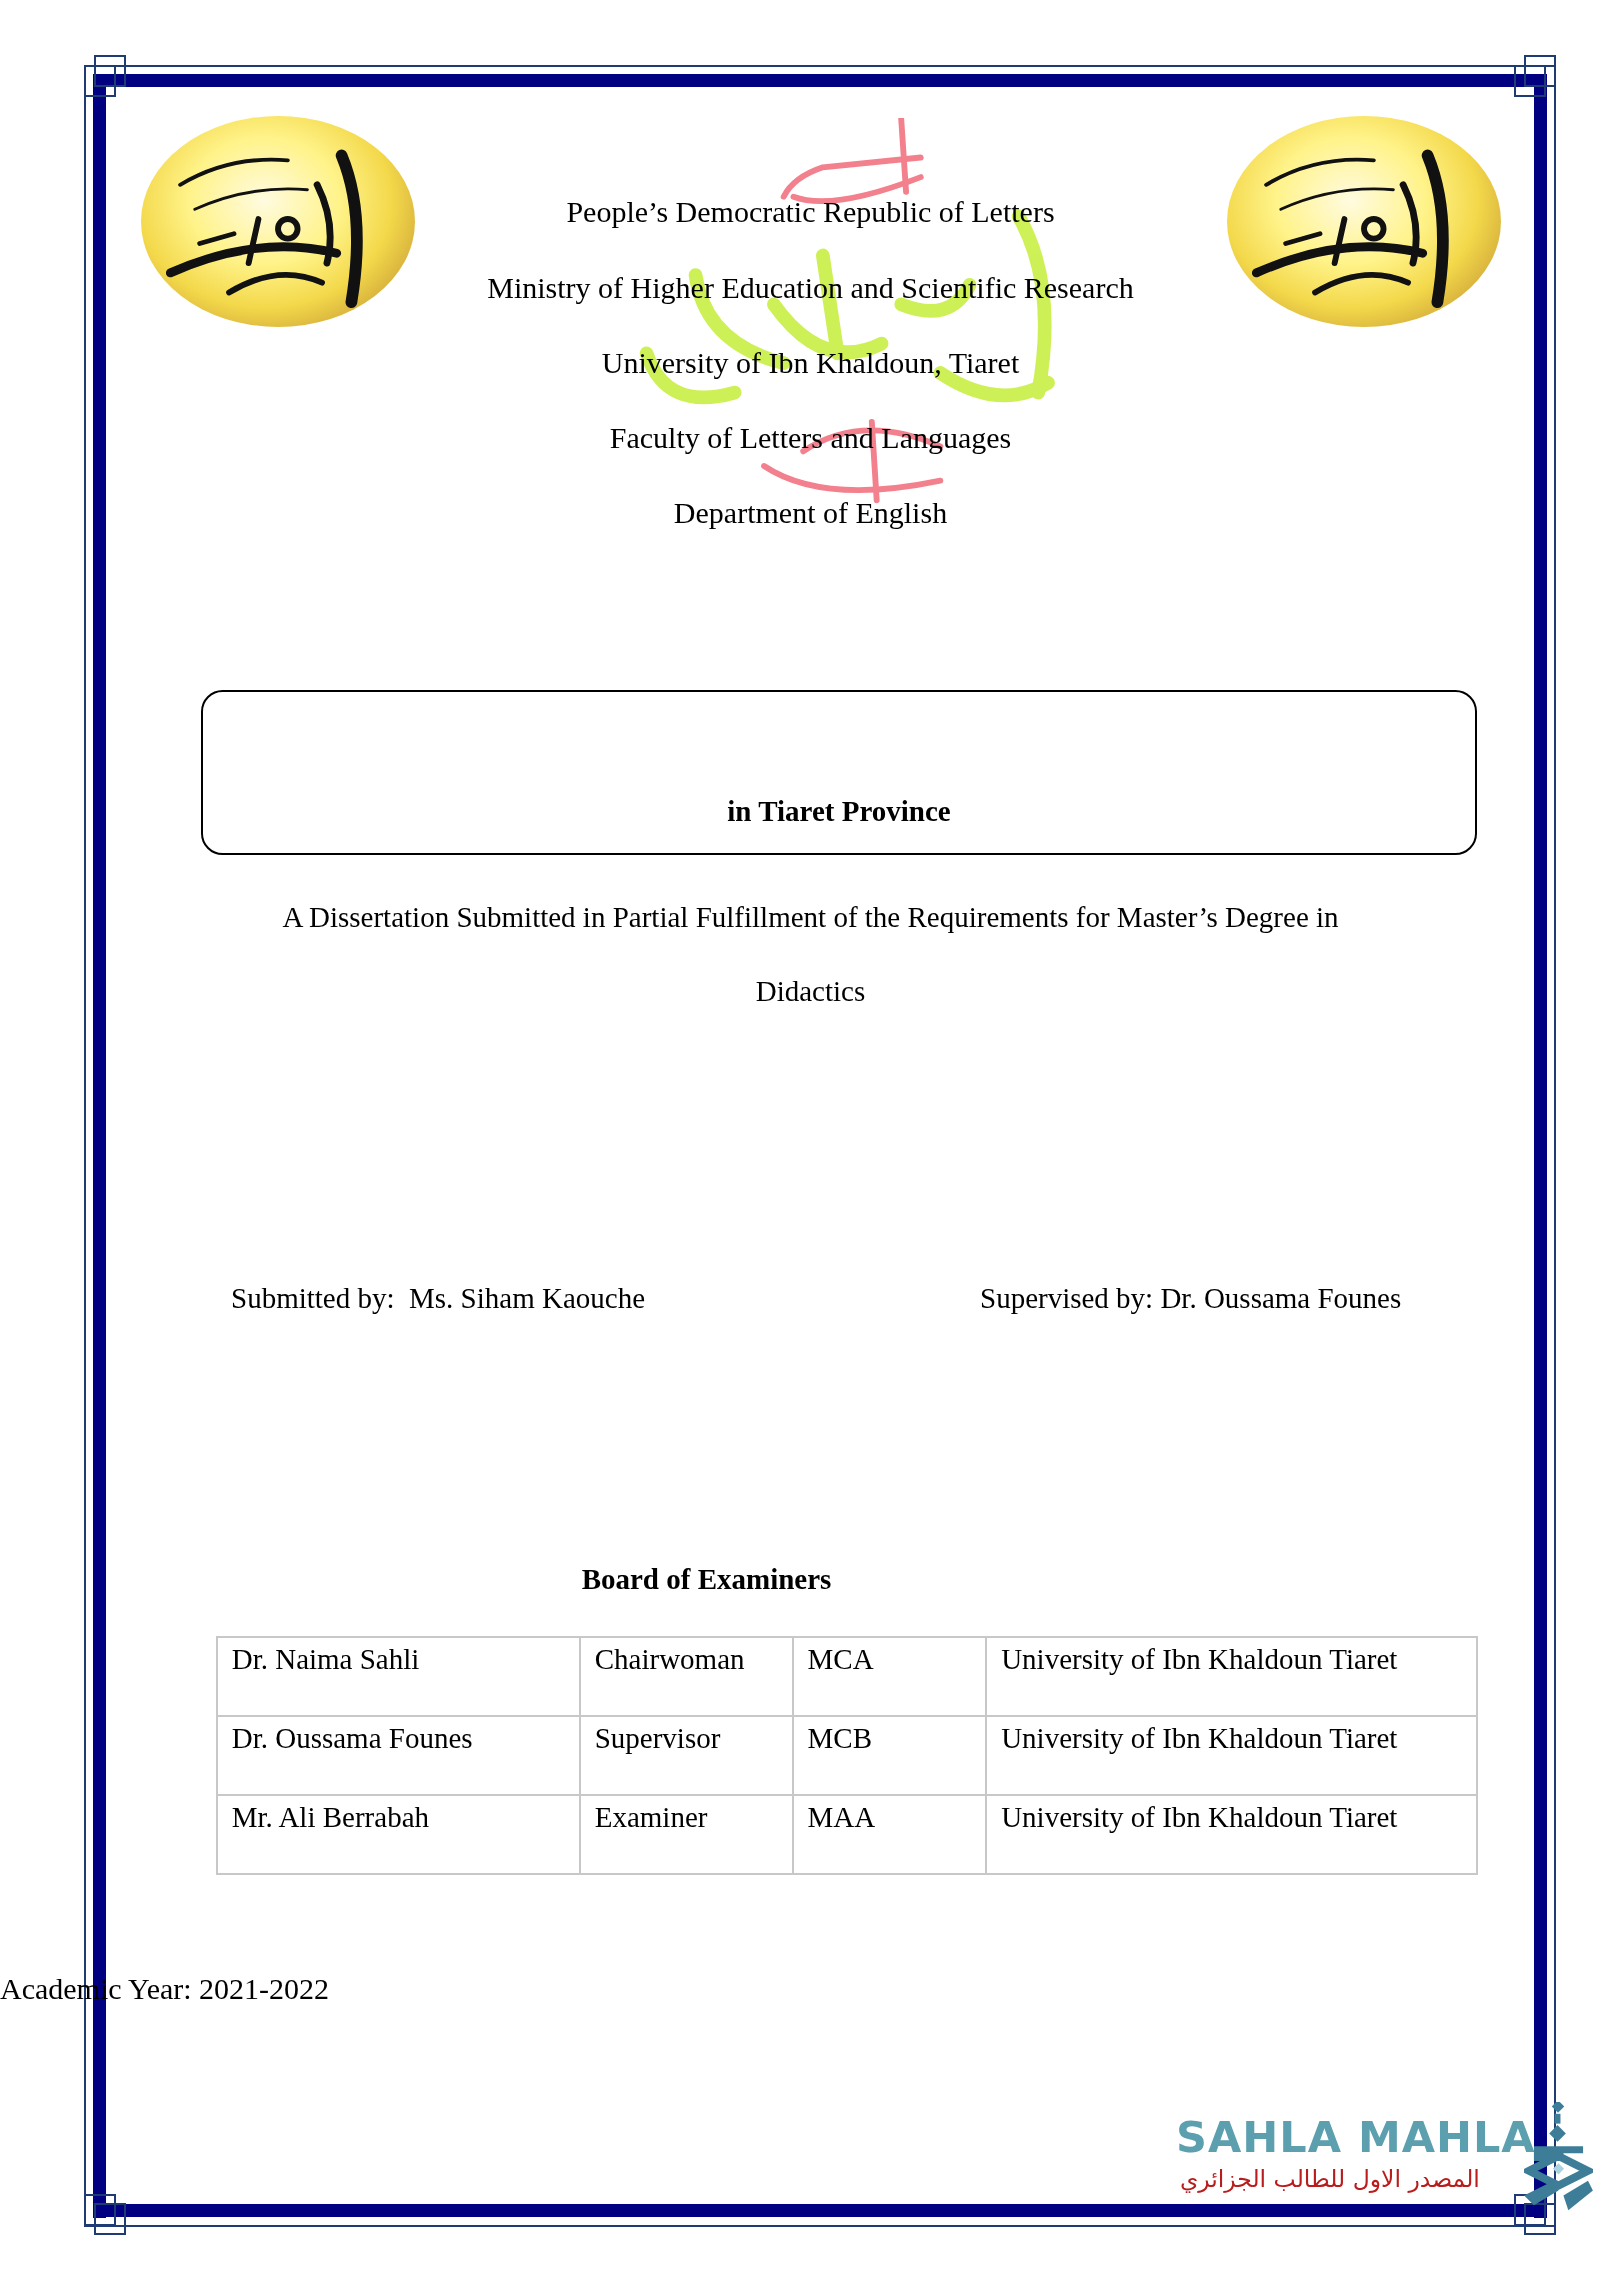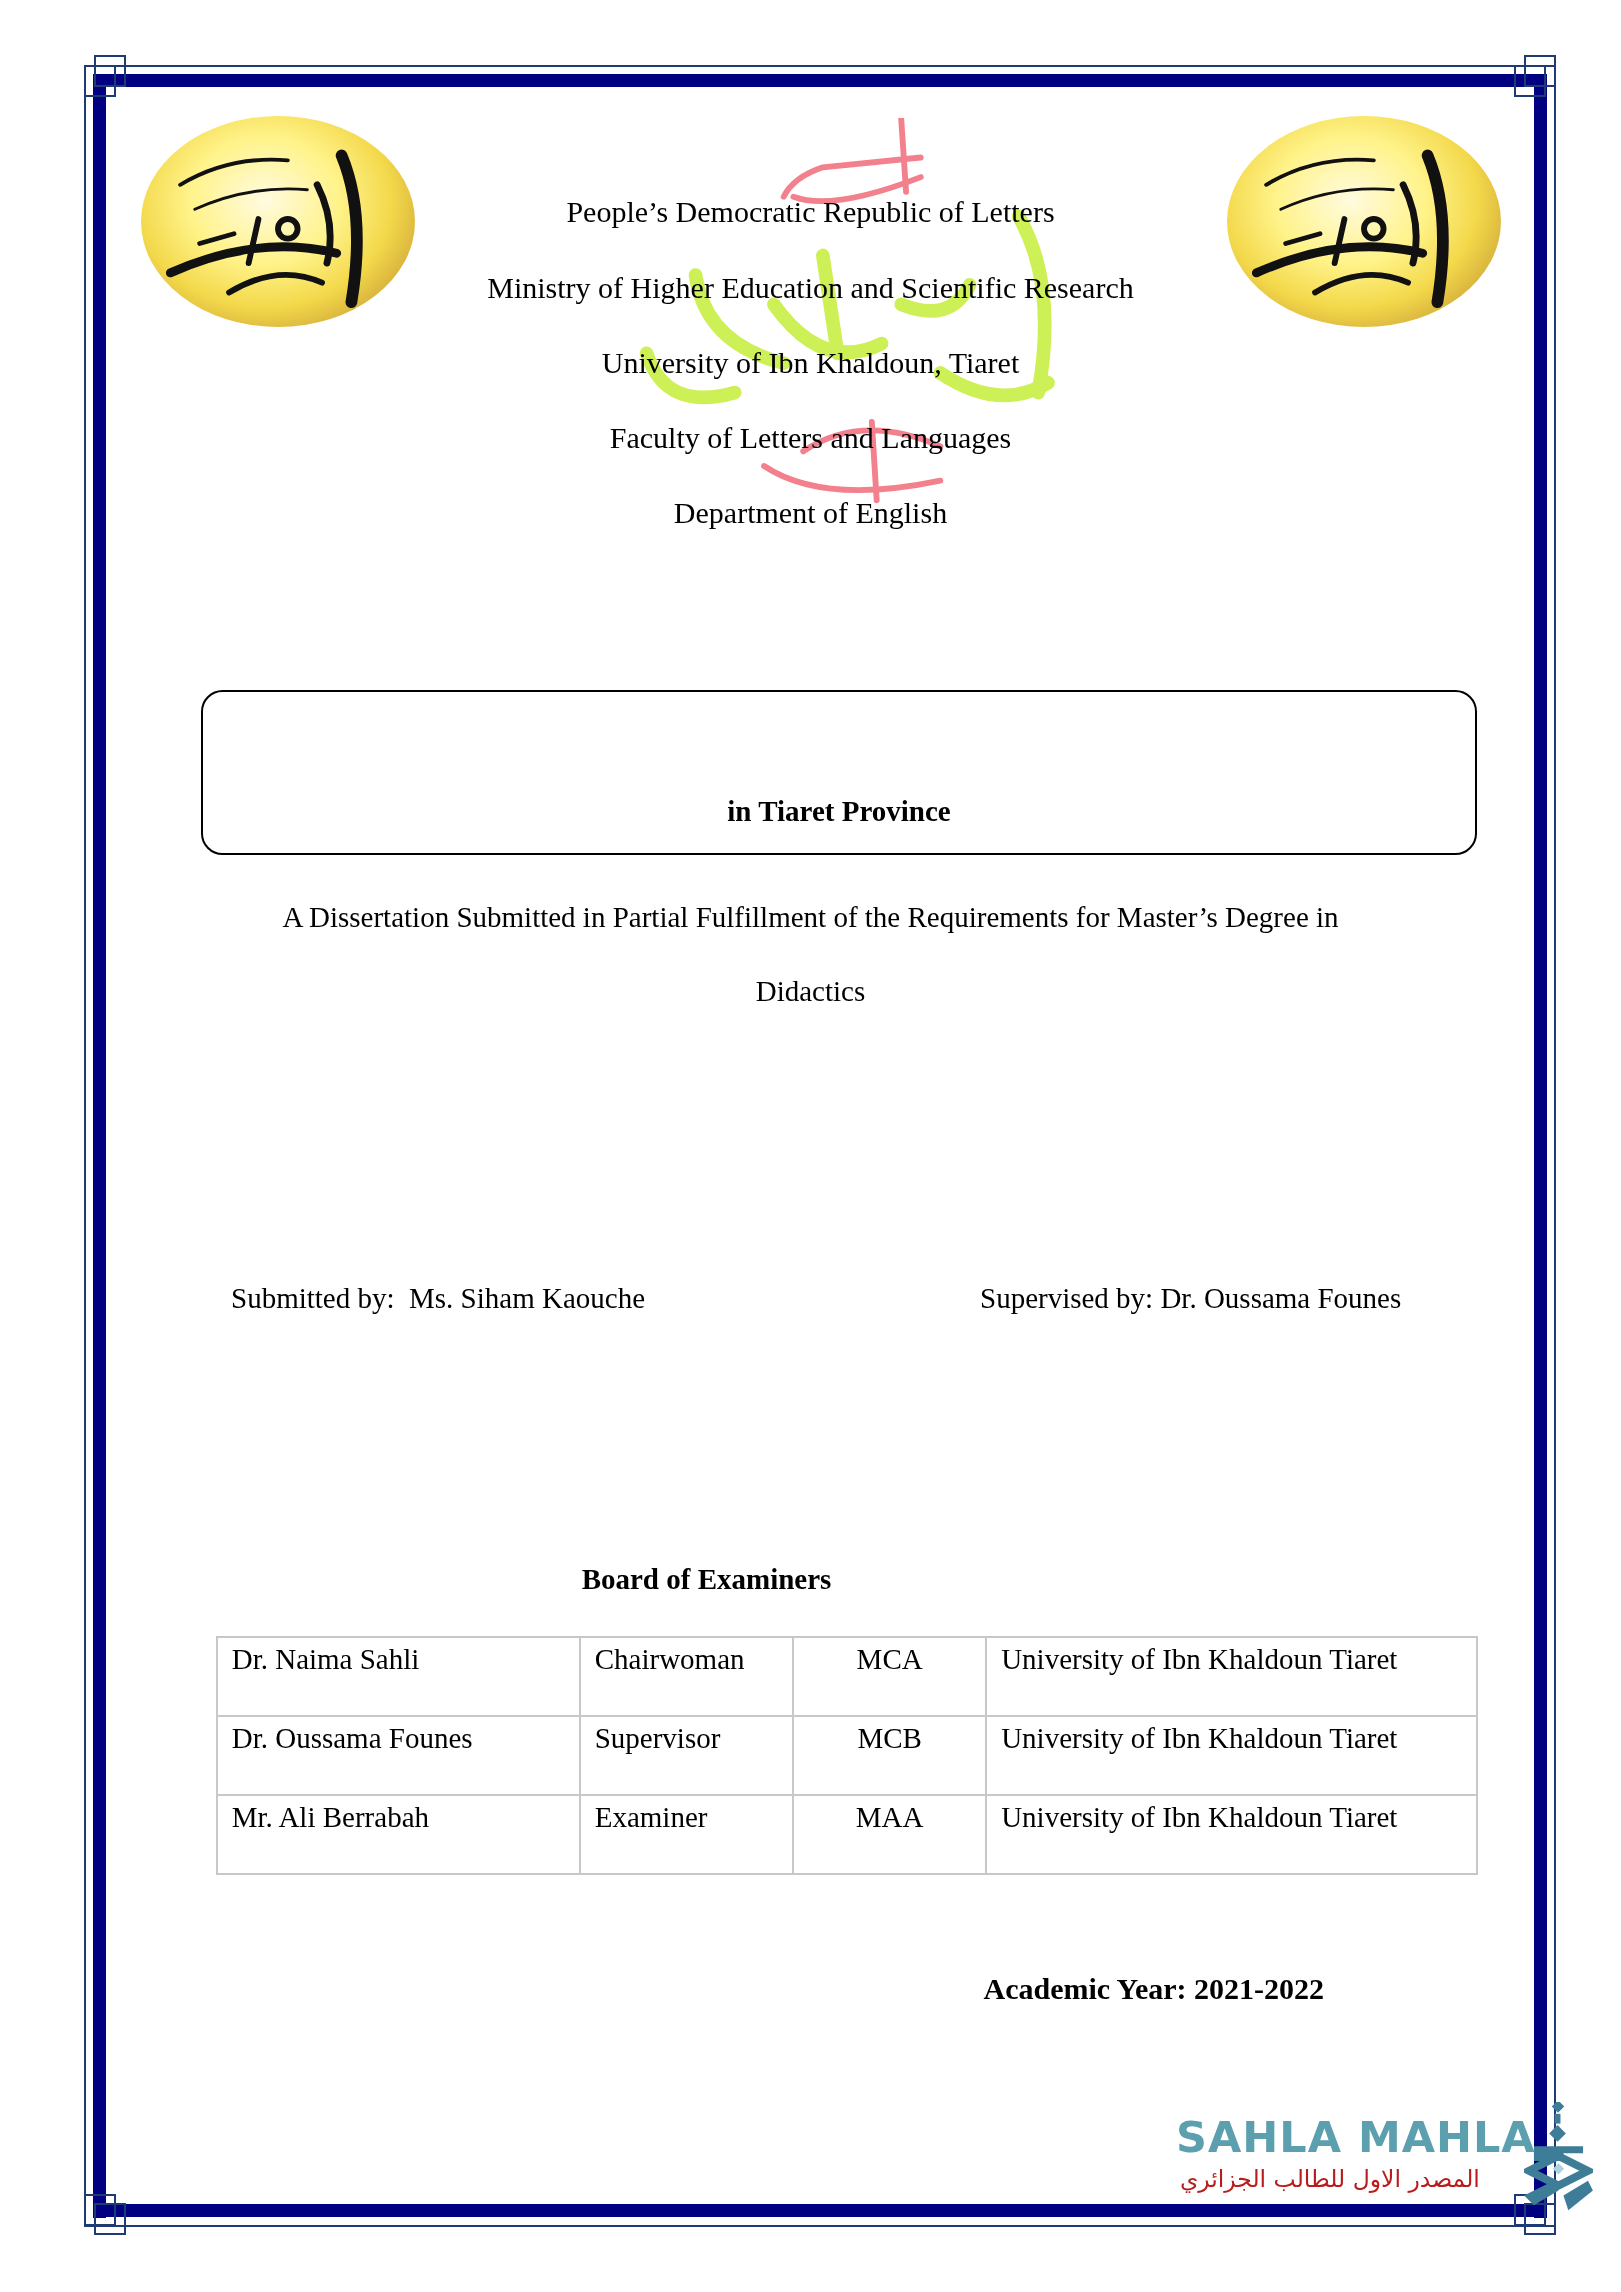--- a/index.html
+++ b/index.html
@@ -34,24 +34,24 @@
 
   .sig { position: absolute; font-size: 29px; line-height: 35px; white-space: pre; }
 
   .board-title { position: absolute; left: 0; width: 1413px; text-align: center;
                  font-weight: bold; font-size: 29px; line-height: 35px; }
 
   table.examiners { position: absolute; left: 216px; top: 1636px; width: 1262px;
                     border-collapse: collapse; font-size: 29px; }
   table.examiners td { border: 2px solid #c8c8c8; height: 73px; vertical-align: top;
                        padding: 3.9px 13.7px 0 13.7px; line-height: 35px; }
-  table.examiners td.c-grade { text-align: center; }
+  table.examiners td.c-grade { text-align: left; }
 
-  .academic { position: absolute; left: 0; width: 1324px; text-align: right;
-              font-weight: bold; font-size: 30px; line-height: 35px; }
+  .academic { position: absolute; left: 0; width: 1324px; text-align: left;
+              font-weight: normal; font-size: 30px; line-height: 35px; }
 
   
   .sm-logo { position: absolute; left: 1176px; top: 2112px; width: 445px; height: 137px; }
   .sm-latin { position: absolute; left: 0; top: 0; font-family: "DejaVu Sans", sans-serif;
               font-weight: bold; font-size: 43px; letter-spacing: 1px; color: #5c9fae; white-space: nowrap; }
   .sm-arabic { position: absolute; left: 3.9px; top: 53px; font-family: "DejaVu Sans", sans-serif;
                font-size: 23.5px; color: #b91c1c; direction: rtl; white-space: nowrap; }
   .sm-emblem { position: absolute; left: 348px; top: -9.8px; width: 69px; height: 118px; }
 </style>
 </head>

